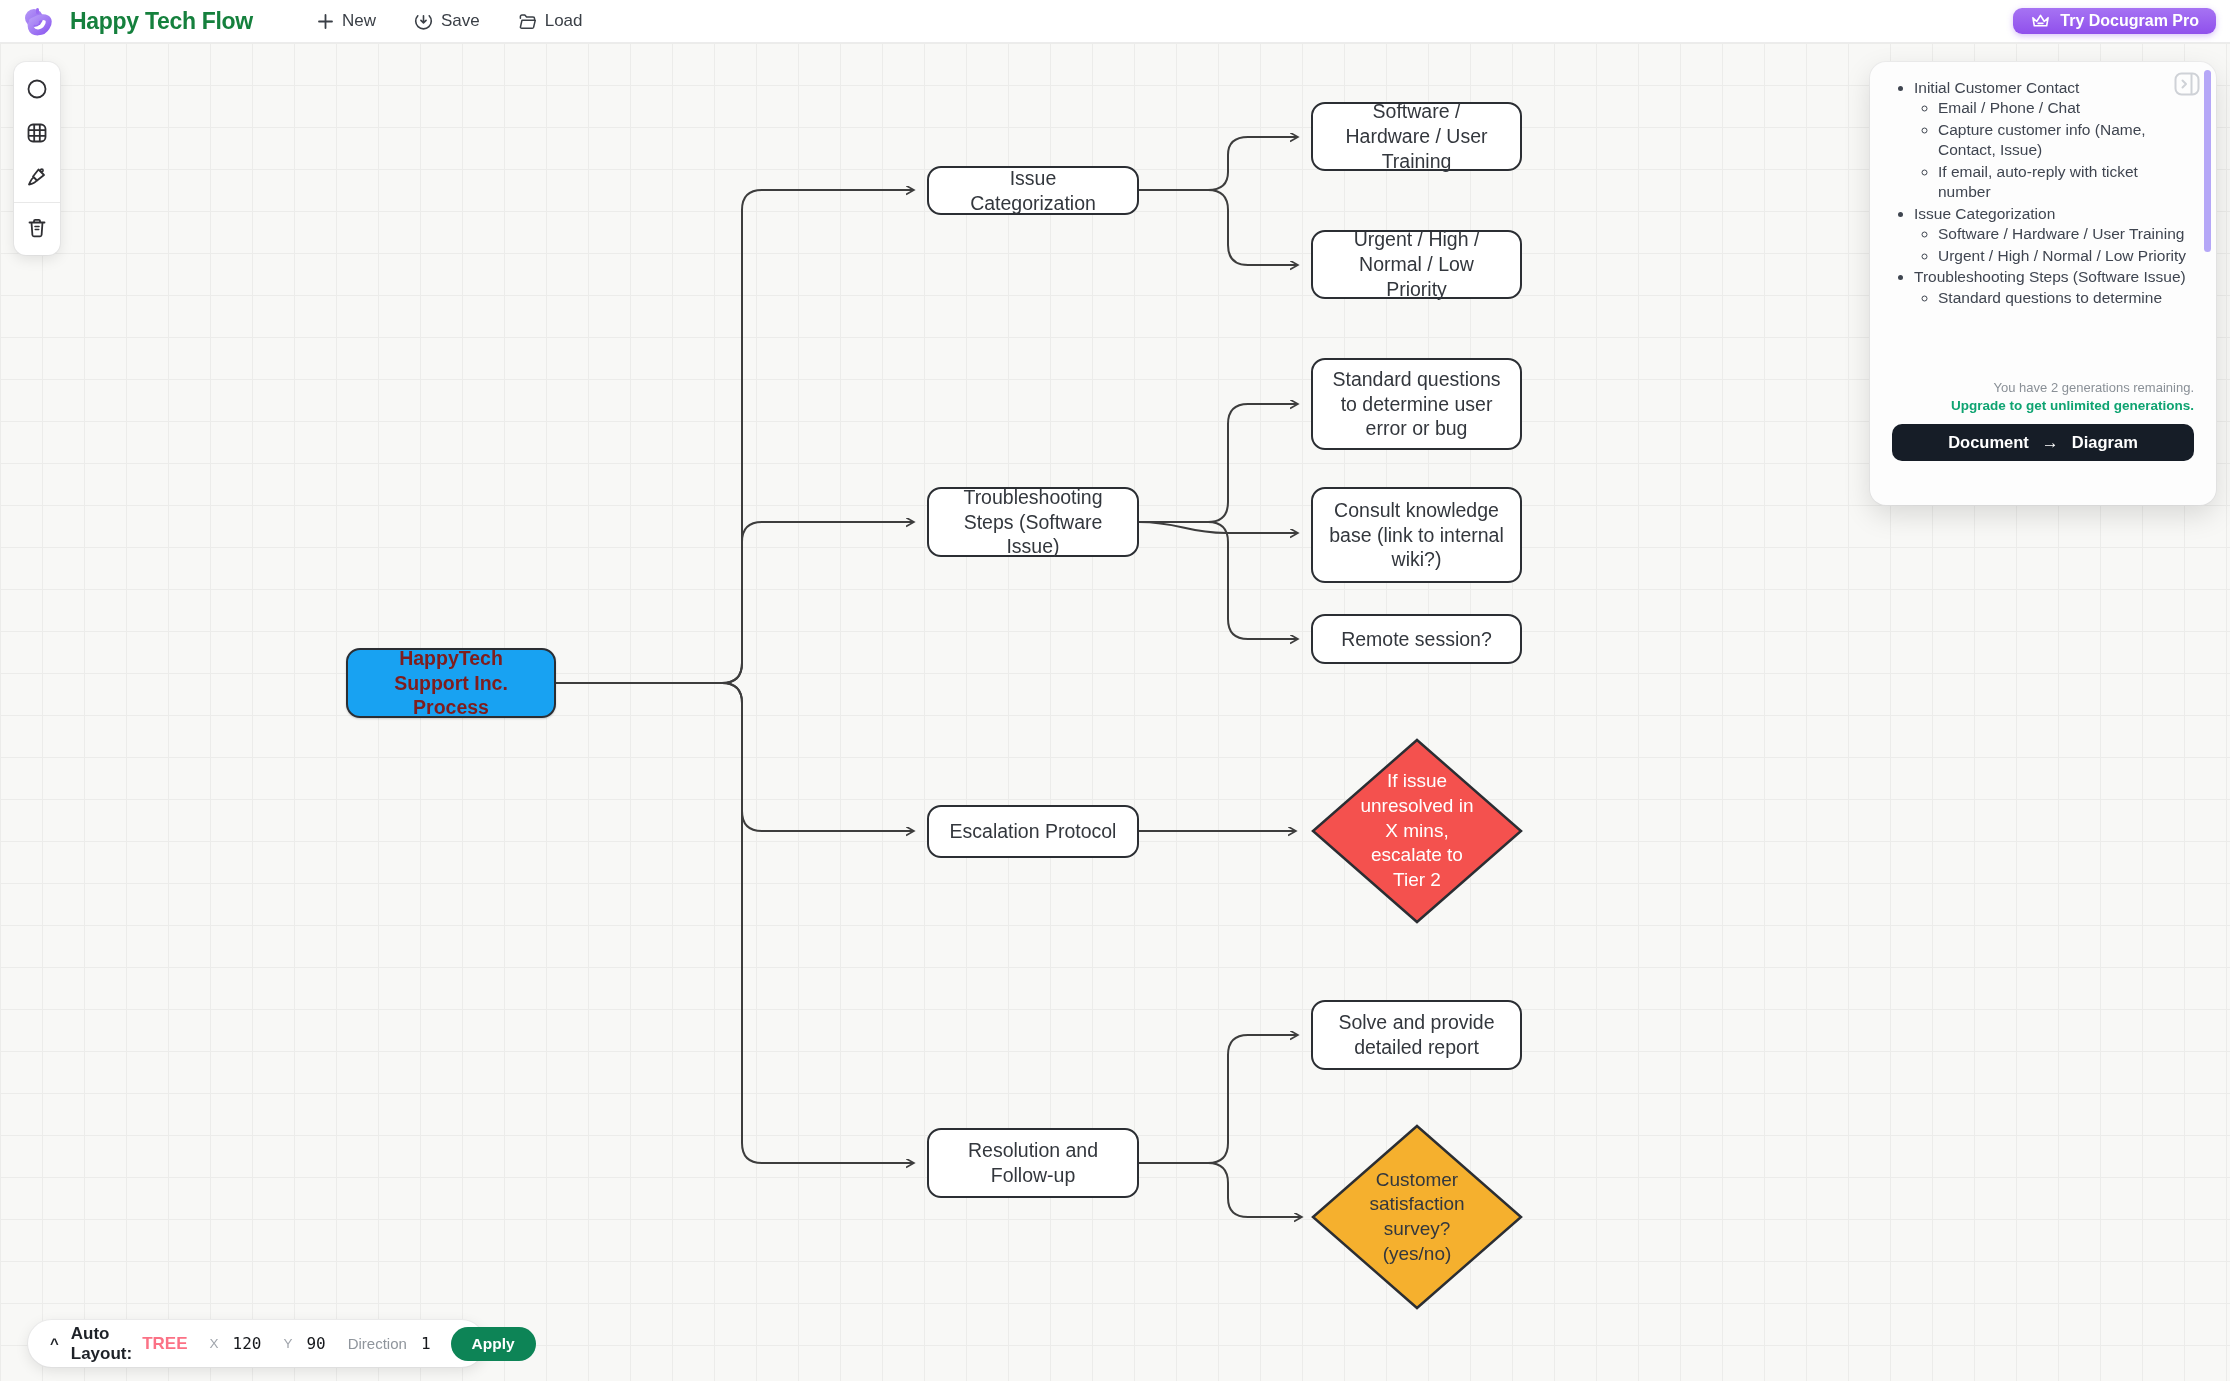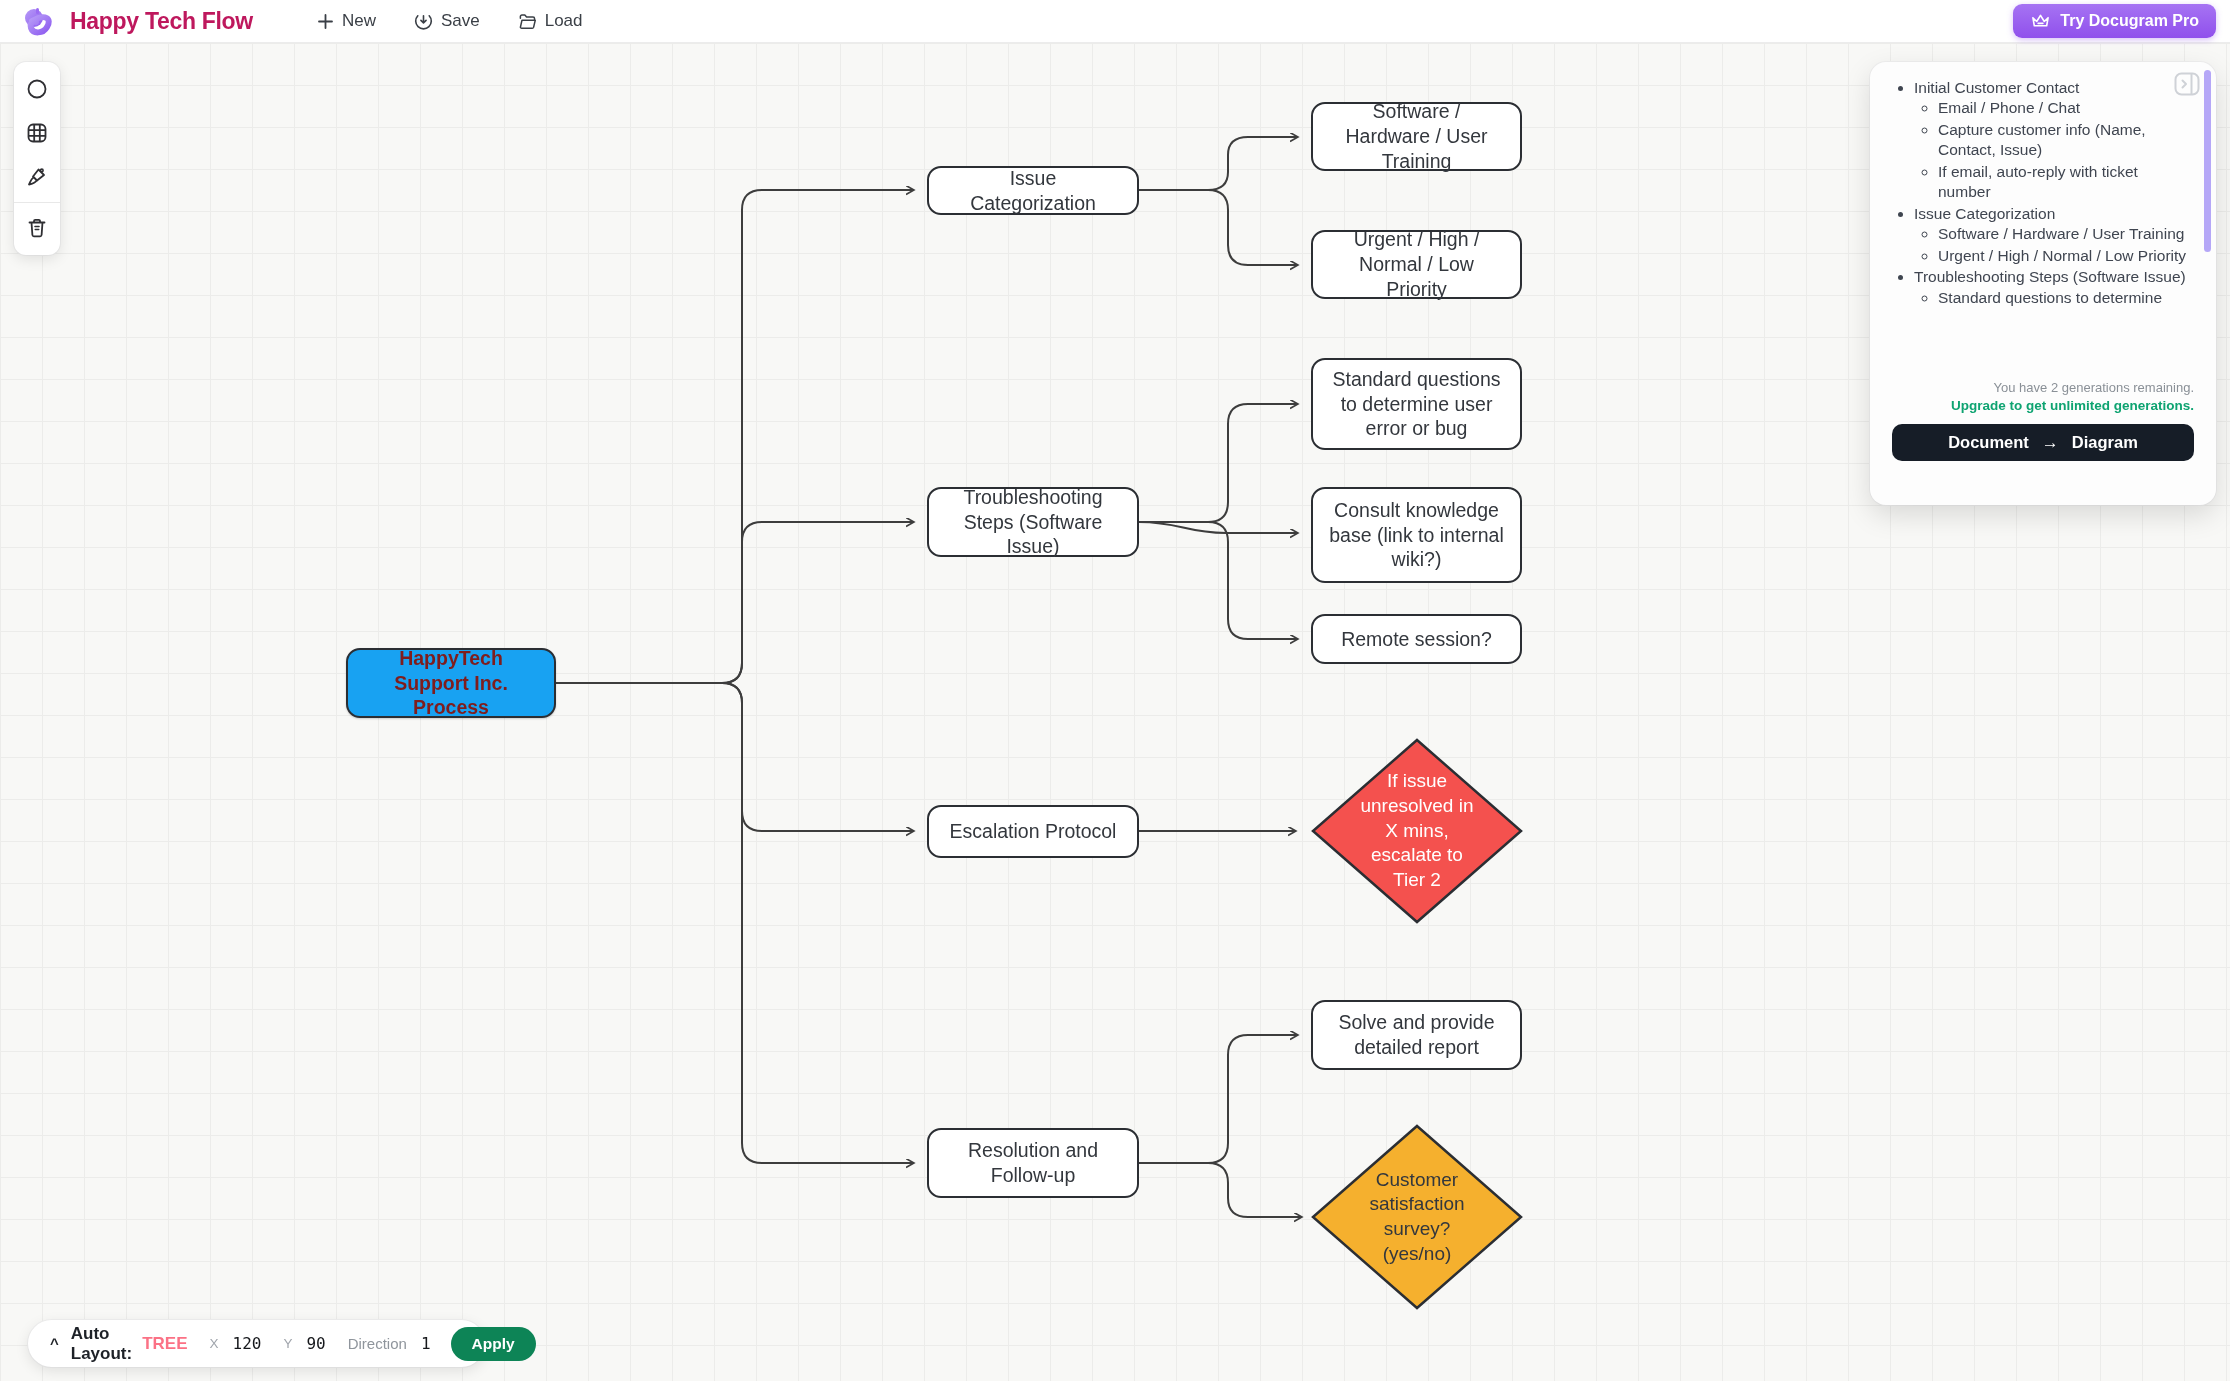--- a/index.html
+++ b/index.html
@@ -8,30 +8,30 @@
     font-family:"Liberation Sans",sans-serif;background:#f8f8f6;
     -webkit-font-smoothing:antialiased;
   }
   
   .header{
     position:absolute;top:0;left:0;width:2230px;height:43px;background:#ffffff;
     border-bottom:1px solid #ececec;display:flex;align-items:center;z-index:30;
     padding:0 14px;box-sizing:border-box;
   }
   .logo{width:36px;height:36px;margin-left:6px;margin-right:14px;flex:0 0 auto;}
-  .app-title{font-size:23px;font-weight:800;color:#be185d;letter-spacing:-.3px;margin-right:52px;}
+  .app-title{font-size:23px;font-weight:800;color:#15803d;letter-spacing:-.3px;margin-right:52px;}
   .menu-btn{
     display:flex;align-items:center;gap:8px;border:none;background:transparent;cursor:pointer;
     font-size:17px;color:#3a3f46;font-family:inherit;padding:6px 12px;border-radius:8px;margin-right:14px;
   }
   .menu-btn svg{display:block;}
   .pro-btn{
     margin-left:auto;display:flex;align-items:center;gap:9px;border:none;cursor:pointer;
     background:linear-gradient(180deg,#a673f3,#9050ec);color:#ffffff;font-family:inherit;
-    font-size:16px;font-weight:700;height:34px;padding:0 17px;border-radius:9px;
+    font-size:16px;font-weight:700;height:26px;padding:0 17px;border-radius:9px;
     box-shadow:0 2px 6px rgba(144,80,236,.35);
   }
   
   .canvas{
     position:absolute;top:43px;left:0;width:2230px;height:1338px;z-index:0;
     background-color:#f8f8f6;
     background-image:linear-gradient(to right,#ececea 1px,transparent 1px),
                      linear-gradient(to bottom,#ececea 1px,transparent 1px);
     background-size:42px 42px;
   }

